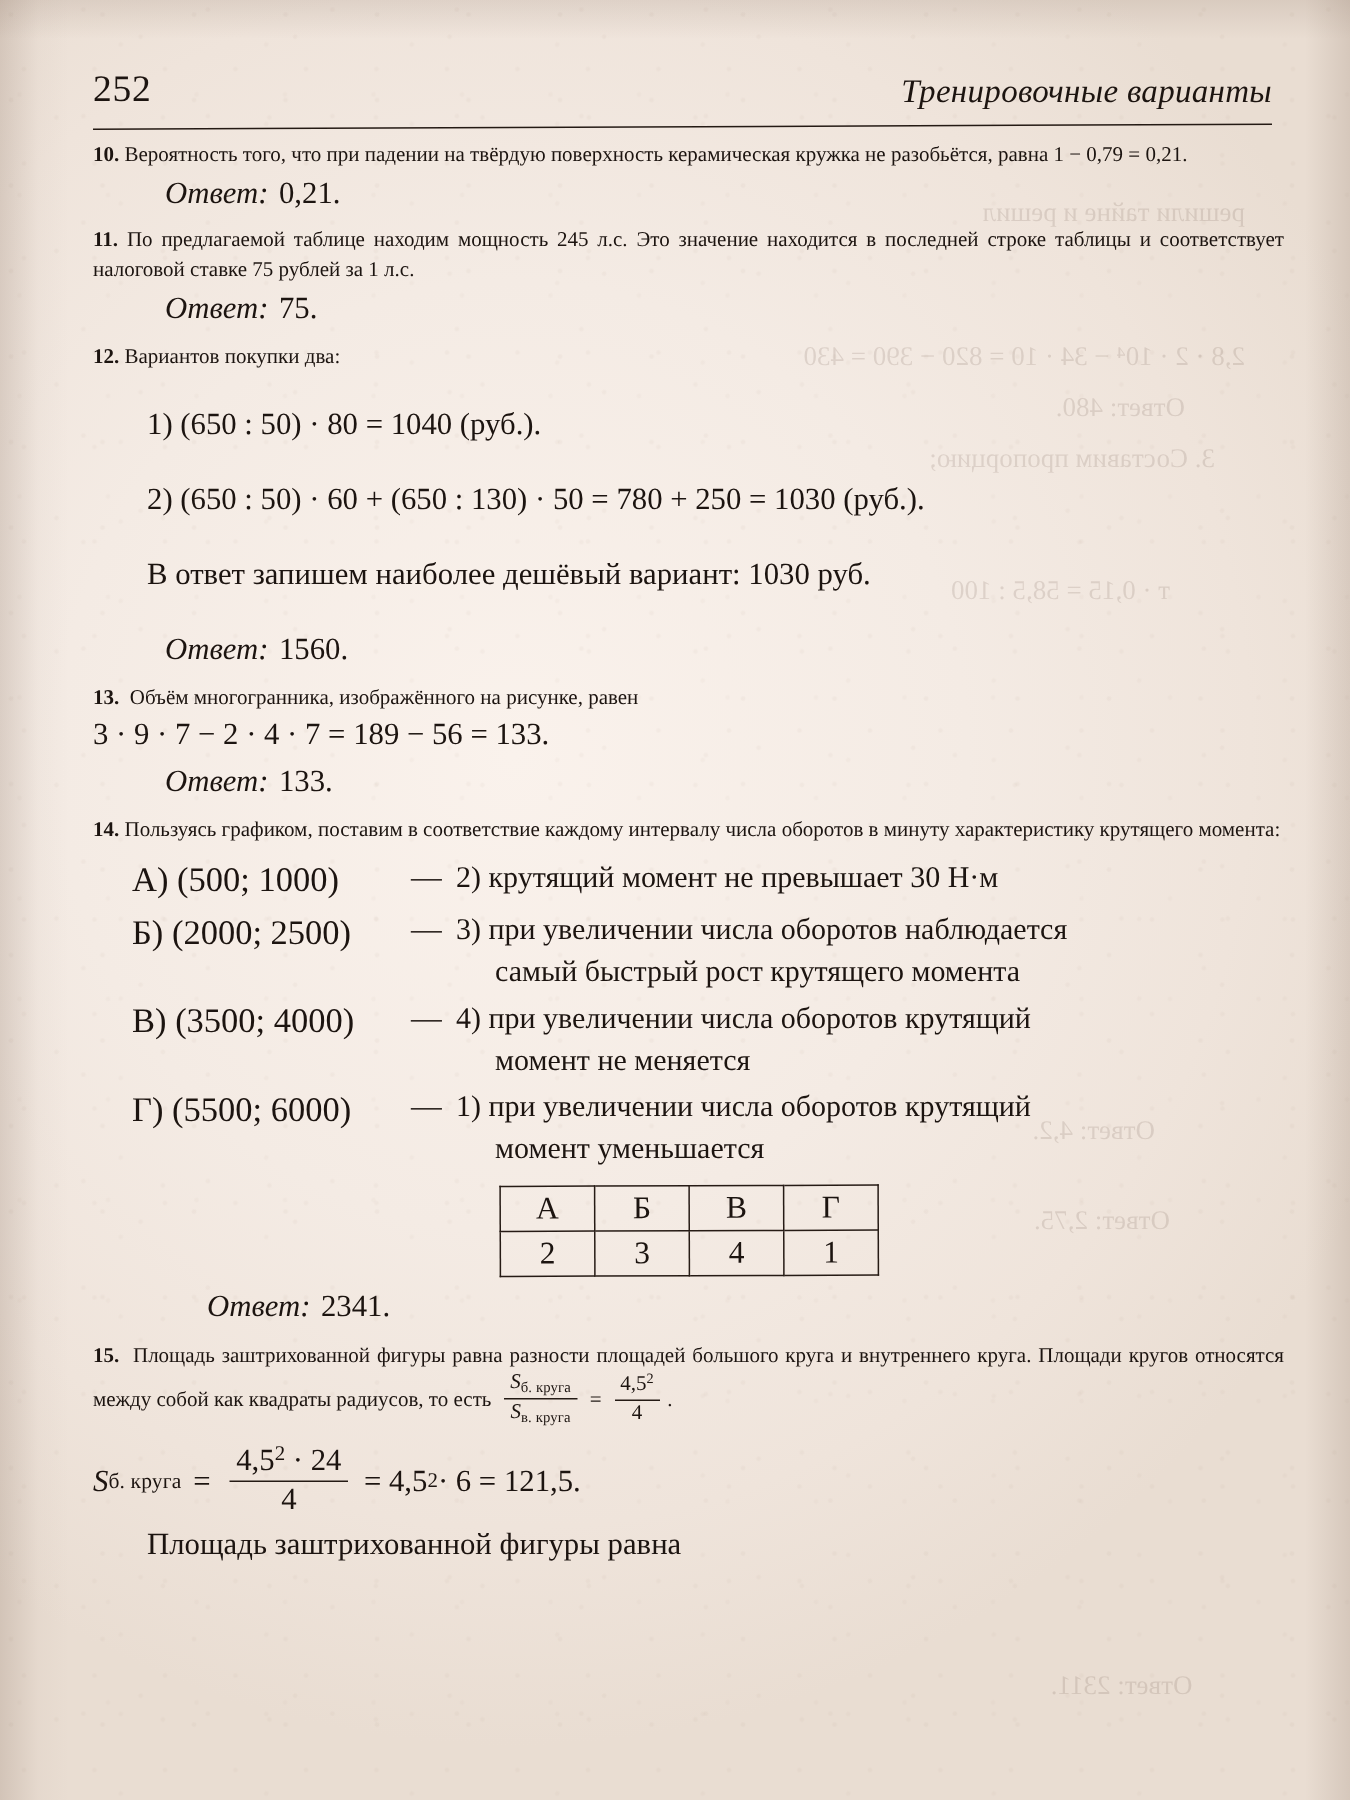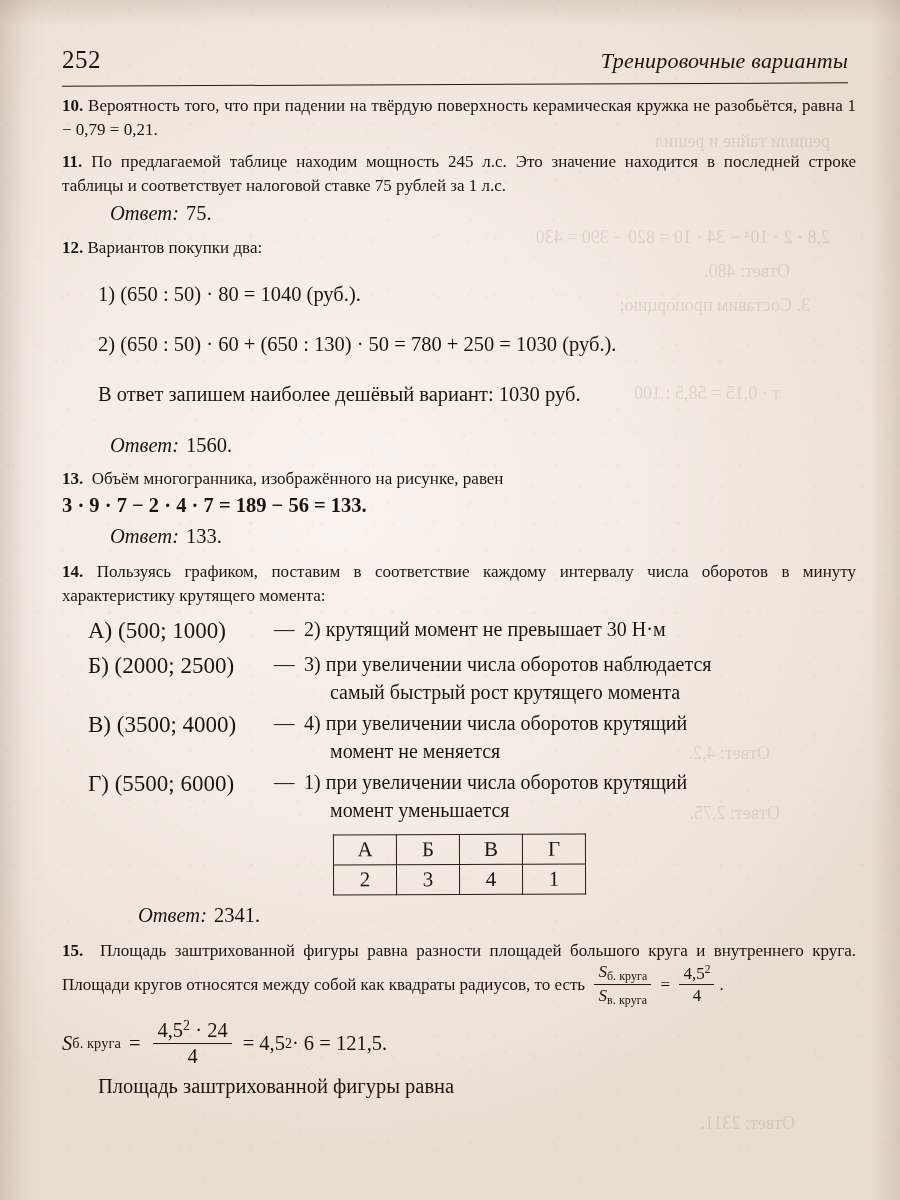--- a/index.html
+++ b/index.html
@@ -111,21 +111,21 @@
   .body {
     position: absolute;
     left: 62px;
     right: 44px;
     top: 94px;
   }
 
   .item { margin-bottom: 2px; }
 
   .ptext {
-    font-size: 17px;
+    font-size: 14px;
     line-height: 1.41;
     text-align: justify;
     text-justify: inter-word;
     margin: 0;
   }
   .num {
     font-weight: bold;
   }
   .indent-1 { margin-left: 36px; }
 
@@ -244,38 +244,39 @@
   <div class="header">
     <span class="folio">252</span>
     <span class="running-head">Тренировочные варианты</span>
     <div class="rule"></div>
   </div>
 
   <div class="body">
 
     <div class="item">
       <p class="ptext"><span class="num">10.</span> <span>Вероятность того, что при падении на твёрдую поверхность керамическая кружка не разобьётся, равна 1 − 0,79 = 0,21.</span></p>
+      <div class="answer"><i>Ответ:</i><span class="val">0,21.</span></div>
     </div>
 
     <div class="item" style="margin-top:8px;">
       <p class="ptext"><span class="num">11.</span> <span>По предлагаемой таблице находим мощность 245 л.с. Это значение находится в последней строке таблицы и соответствует налоговой ставке 75 рублей за 1 л.с.</span></p>
       <div class="answer"><i>Ответ:</i><span class="val">75.</span></div>
     </div>
 
     <div class="item" style="margin-top:8px;">
       <p class="ptext" style="text-align:left;"><span class="num">12.</span> <span>Вариантов покупки два:</span></p>
       <p class="math indent-1">1) (650 : 50) · 80 = 1040 (руб.).</p>
       <p class="math indent-1">2) (650 : 50) · 60 + (650 : 130) · 50 = 780 + 250 = 1030 (руб.).</p>
       <p class="math indent-1">В ответ запишем наиболее дешёвый вариант: 1030 руб.</p>
       <div class="answer"><i>Ответ:</i><span class="val">1560.</span></div>
     </div>
 
     <div class="item" style="margin-top:8px;">
       <p class="ptext" style="text-align:justify;"><span class="num">13.</span>&nbsp;&nbsp;<span>Объём многогранника, изображённого на рисунке, равен</span></p>
-      <p class="math" style="margin:0;font-weight:bold;">3 · 9 · 7 − 2 · 4 · 7 = 189 − 56 = 133.</p>
+      <p class="math" style="margin:0;">3 · 9 · 7 − 2 · 4 · 7 = 189 − 56 = 133.</p>
       <div class="answer"><i>Ответ:</i><span class="val">133.</span></div>
     </div>
 
     <div class="item" style="margin-top:9px;">
       <p class="ptext"><span class="num">14.</span> <span>Пользуясь графиком, поставим в соответствие каждому интервалу числа оборотов в минуту характеристику крутящего момента:</span></p>
 
       <div class="match">
         <div class="match-row">
           <div class="match-left">А) (500; 1000)</div>
           <div class="match-dash">—</div>

